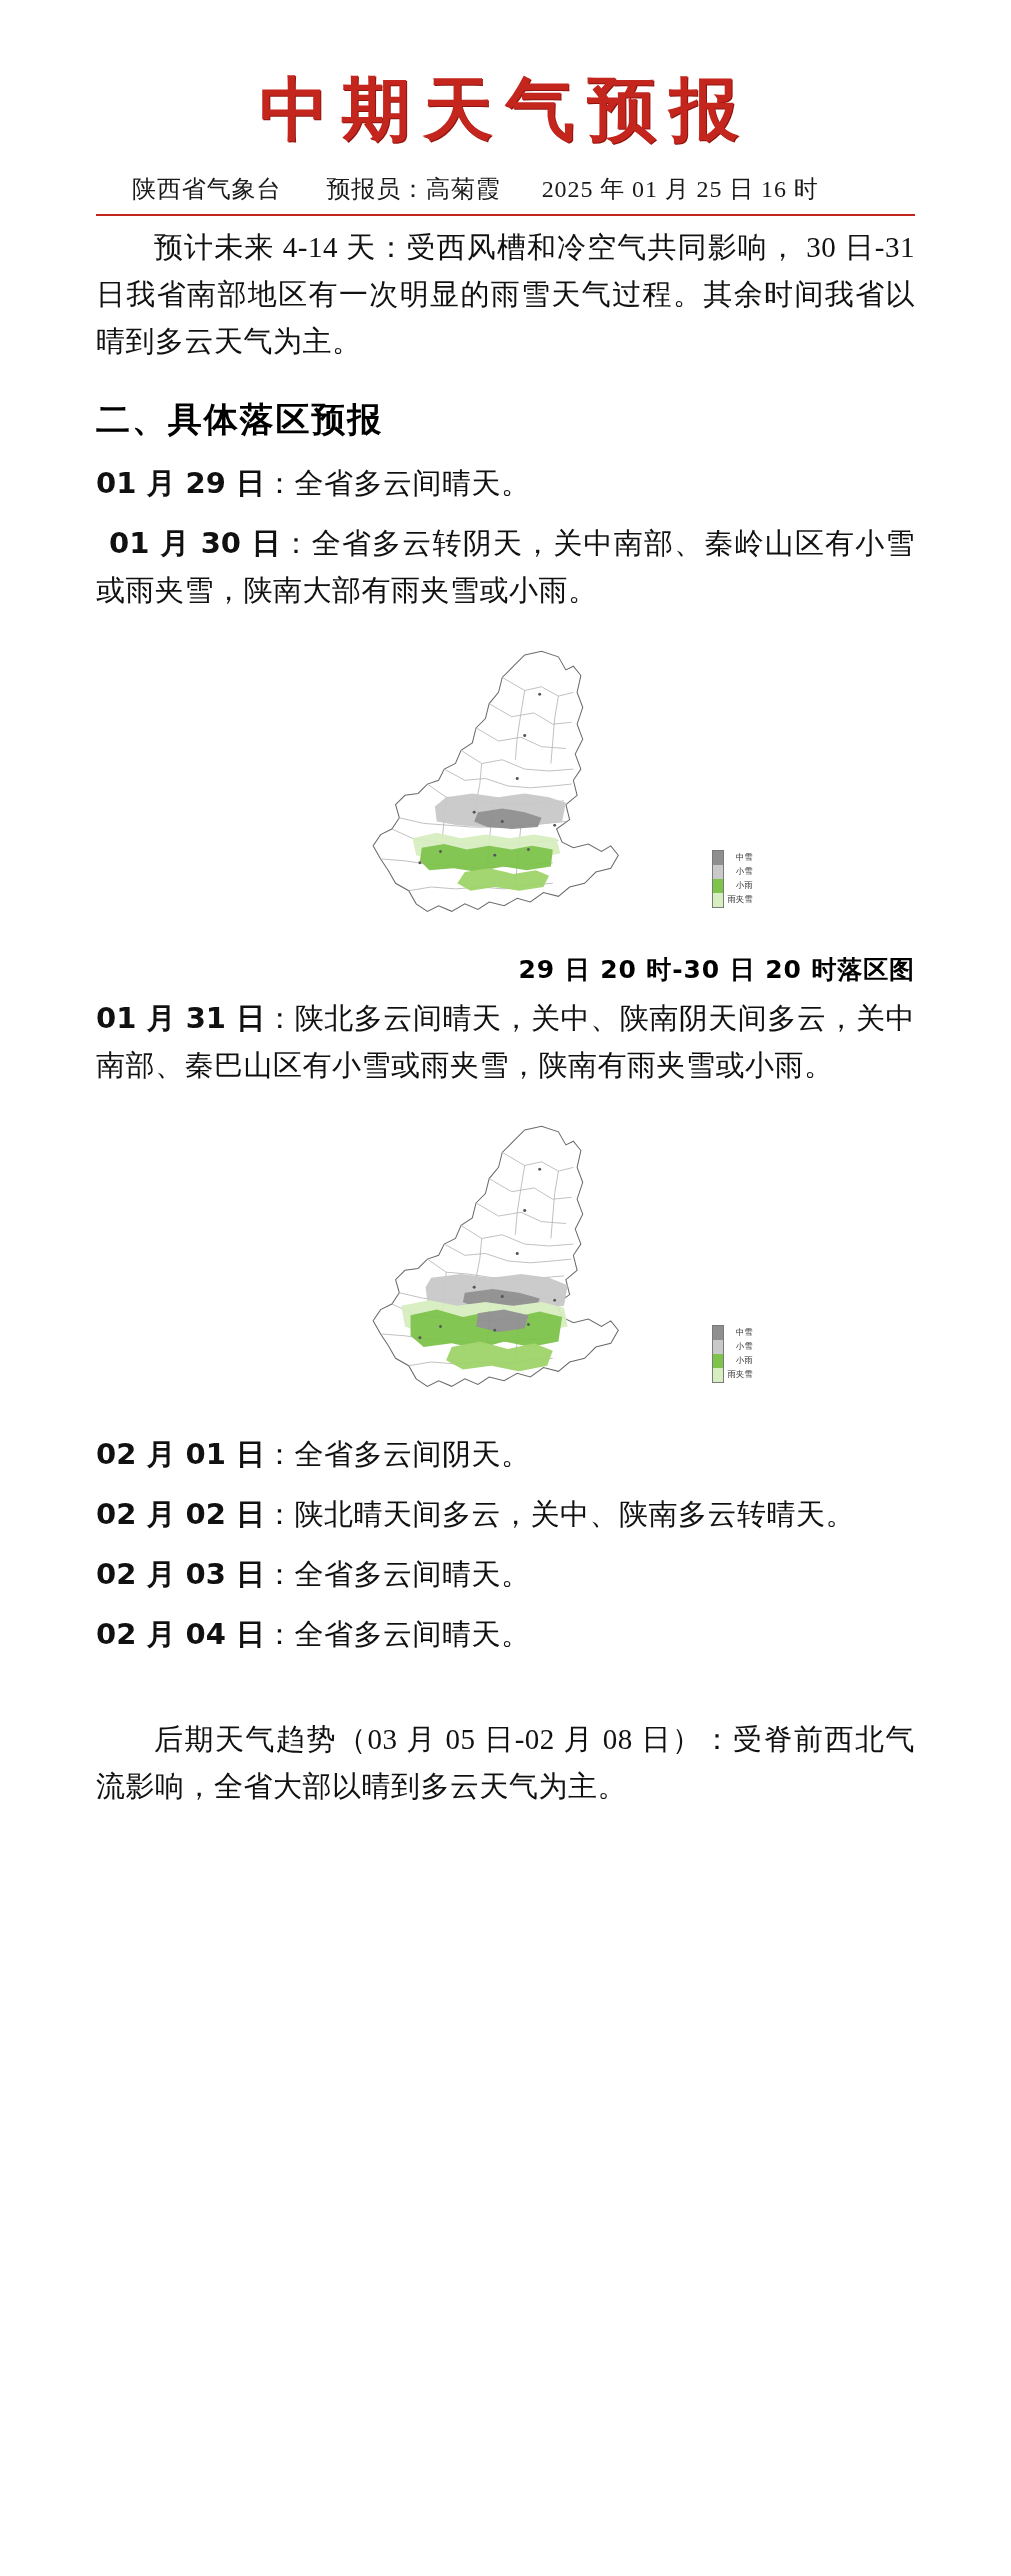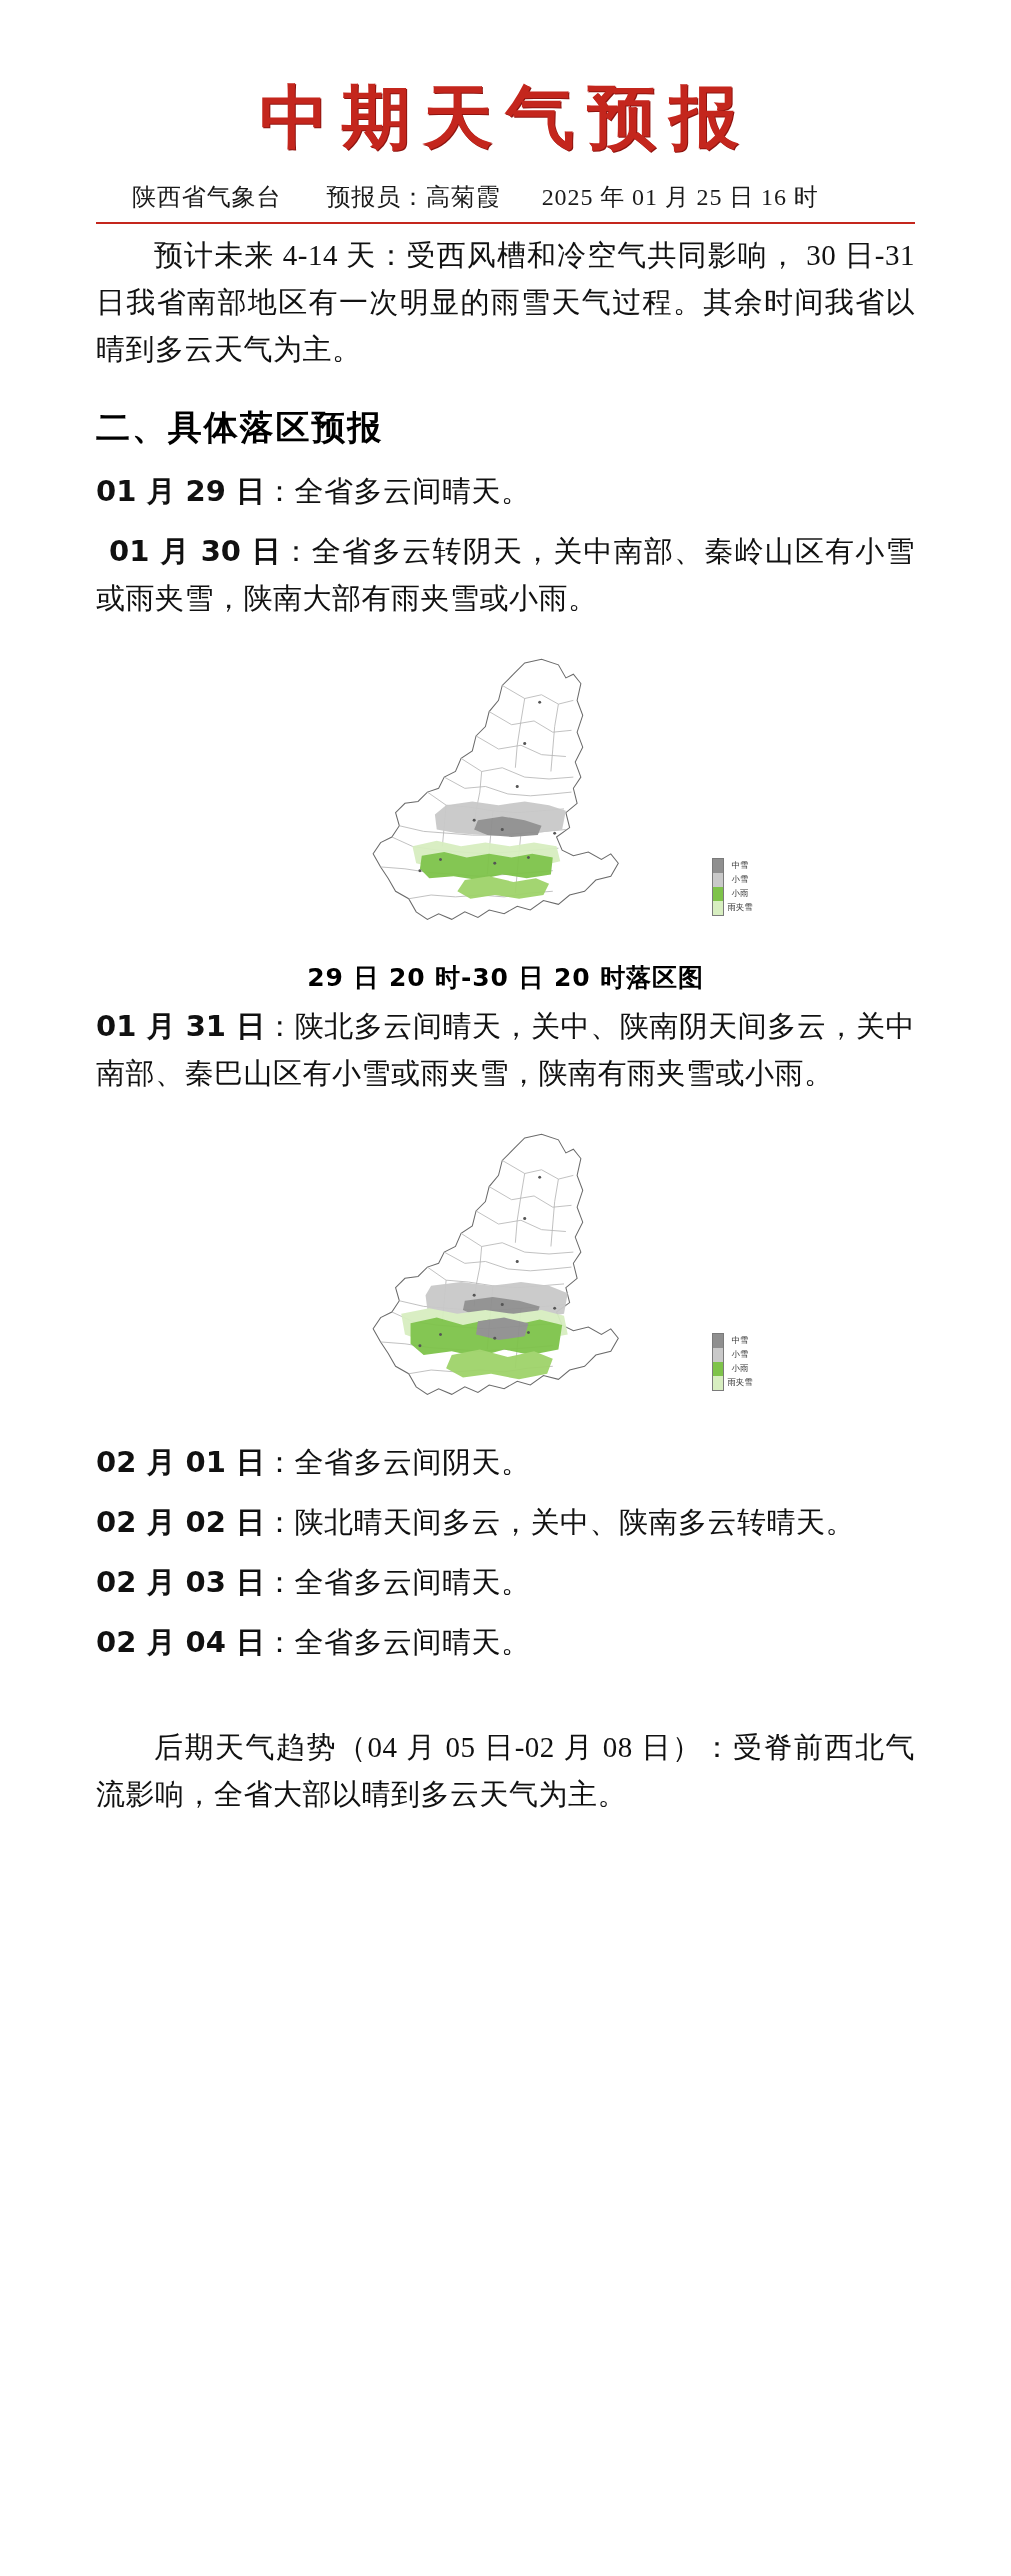--- a/index.html
+++ b/index.html
@@ -9,21 +9,21 @@
   }
   body {
     width: 1011px;
     min-height: 2576px;
     font-family: "Liberation Serif", "DejaVu Serif", serif;
     color: #111;
   }
   .page {
     width: 917px;
     margin: 0 auto;
-    padding: 16px 49px;
+    padding: 8px 49px;
   }
 
   
   .title {
     text-align: center;
     font-family: "DejaVu Sans", "Liberation Sans", sans-serif;
     font-weight: bold;
     font-size: 69px;
     letter-spacing: 13px;
     color: #c4261d;
@@ -76,21 +76,21 @@
   .day-line .date {
     font-family: "DejaVu Sans", "Liberation Sans", sans-serif;
     font-weight: bold;
     letter-spacing: 0;
   }
   .day-line.pad { text-indent: 13px; }
 
   
   .figure {
     margin: 24px 0 9.4px 0;
-    text-align: center;
+    text-align: right;
   }
   .map-area {
     position: relative;
     width: 524px;
     height: 309px;
     margin: 0 auto;
   }
   .fig-caption {
     font-family: "DejaVu Sans", "Liberation Sans", sans-serif;
     font-weight: bold;
@@ -319,17 +319,17 @@
   <p class="day-line">
     <span class="date">02 月 03 日</span><span>：</span><span>全省多云间晴天。</span>
   </p>
   <p class="day-line">
     <span class="date">02 月 04 日</span><span>：</span><span>全省多云间晴天。</span>
   </p>
 
   <div class="footer-space"></div>
 
   <div class="tail">
-    <p class="body indent">后期天气趋势（04 月 05 日-02 月 08 日）：受脊前西北气流影响，全省大部以晴到多云天气为主。</p>
+    <p class="body indent">后期天气趋势（03 月 05 日-02 月 08 日）：受脊前西北气流影响，全省大部以晴到多云天气为主。</p>
   </div>
 
 </div>
 
 
 </body></html>

